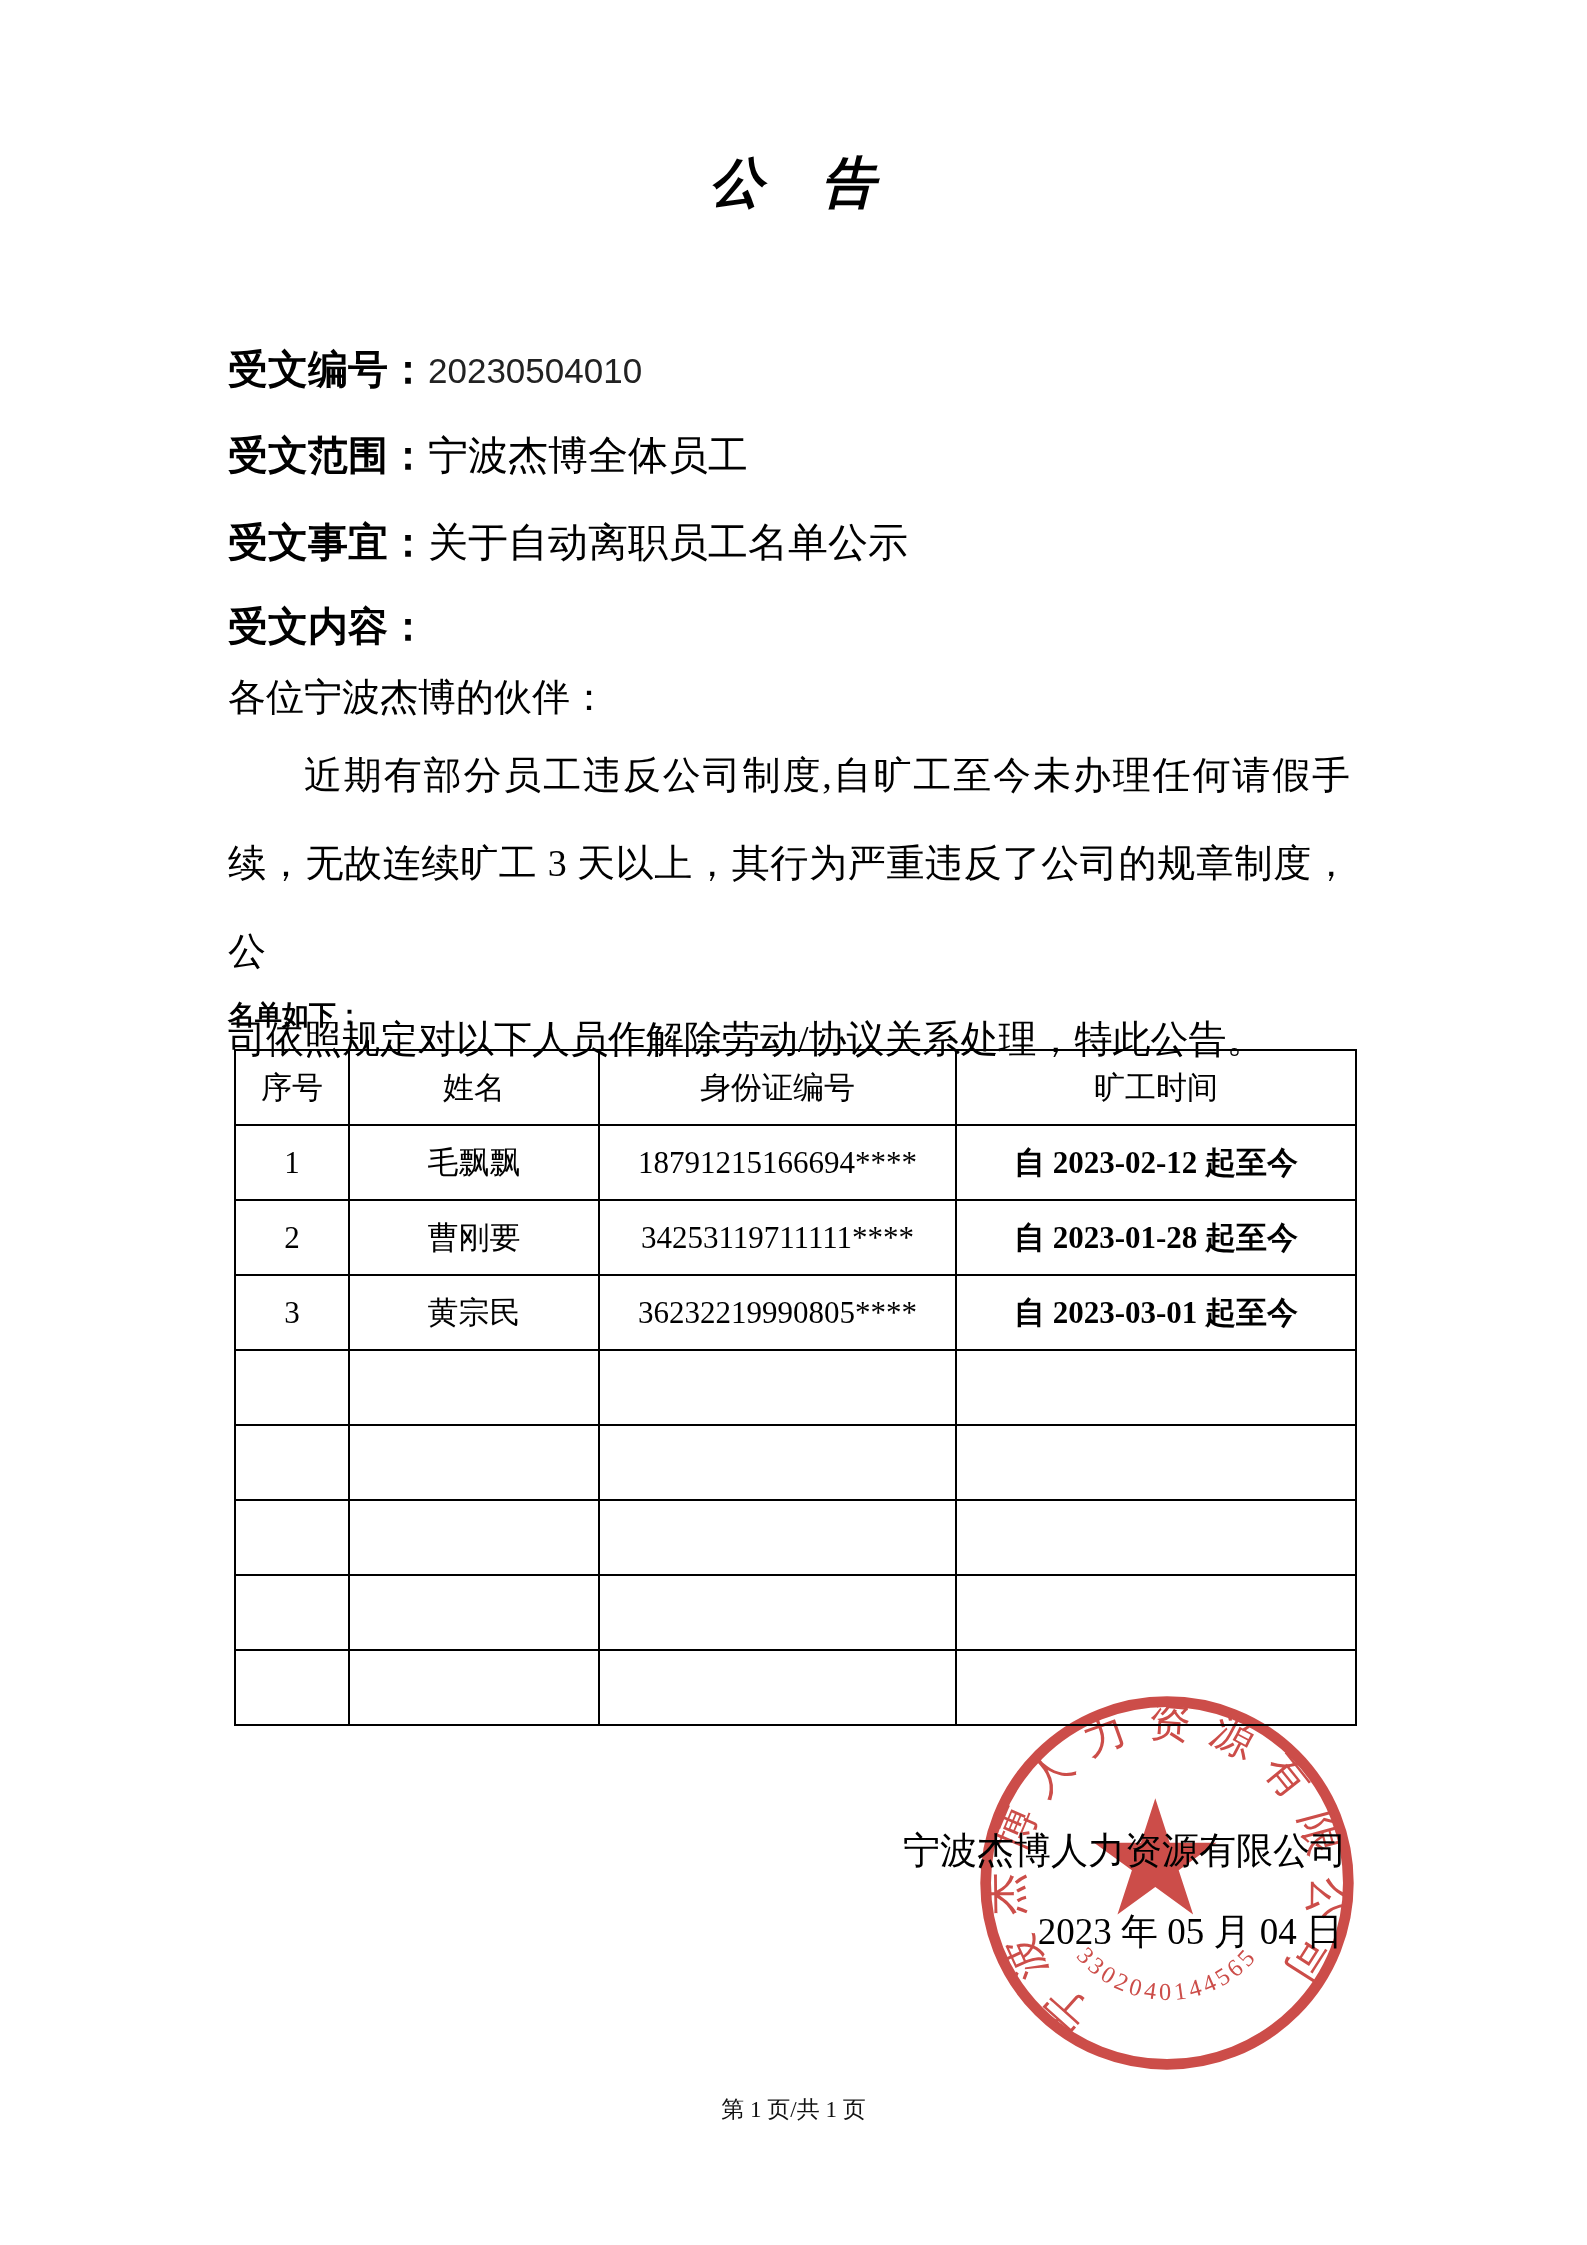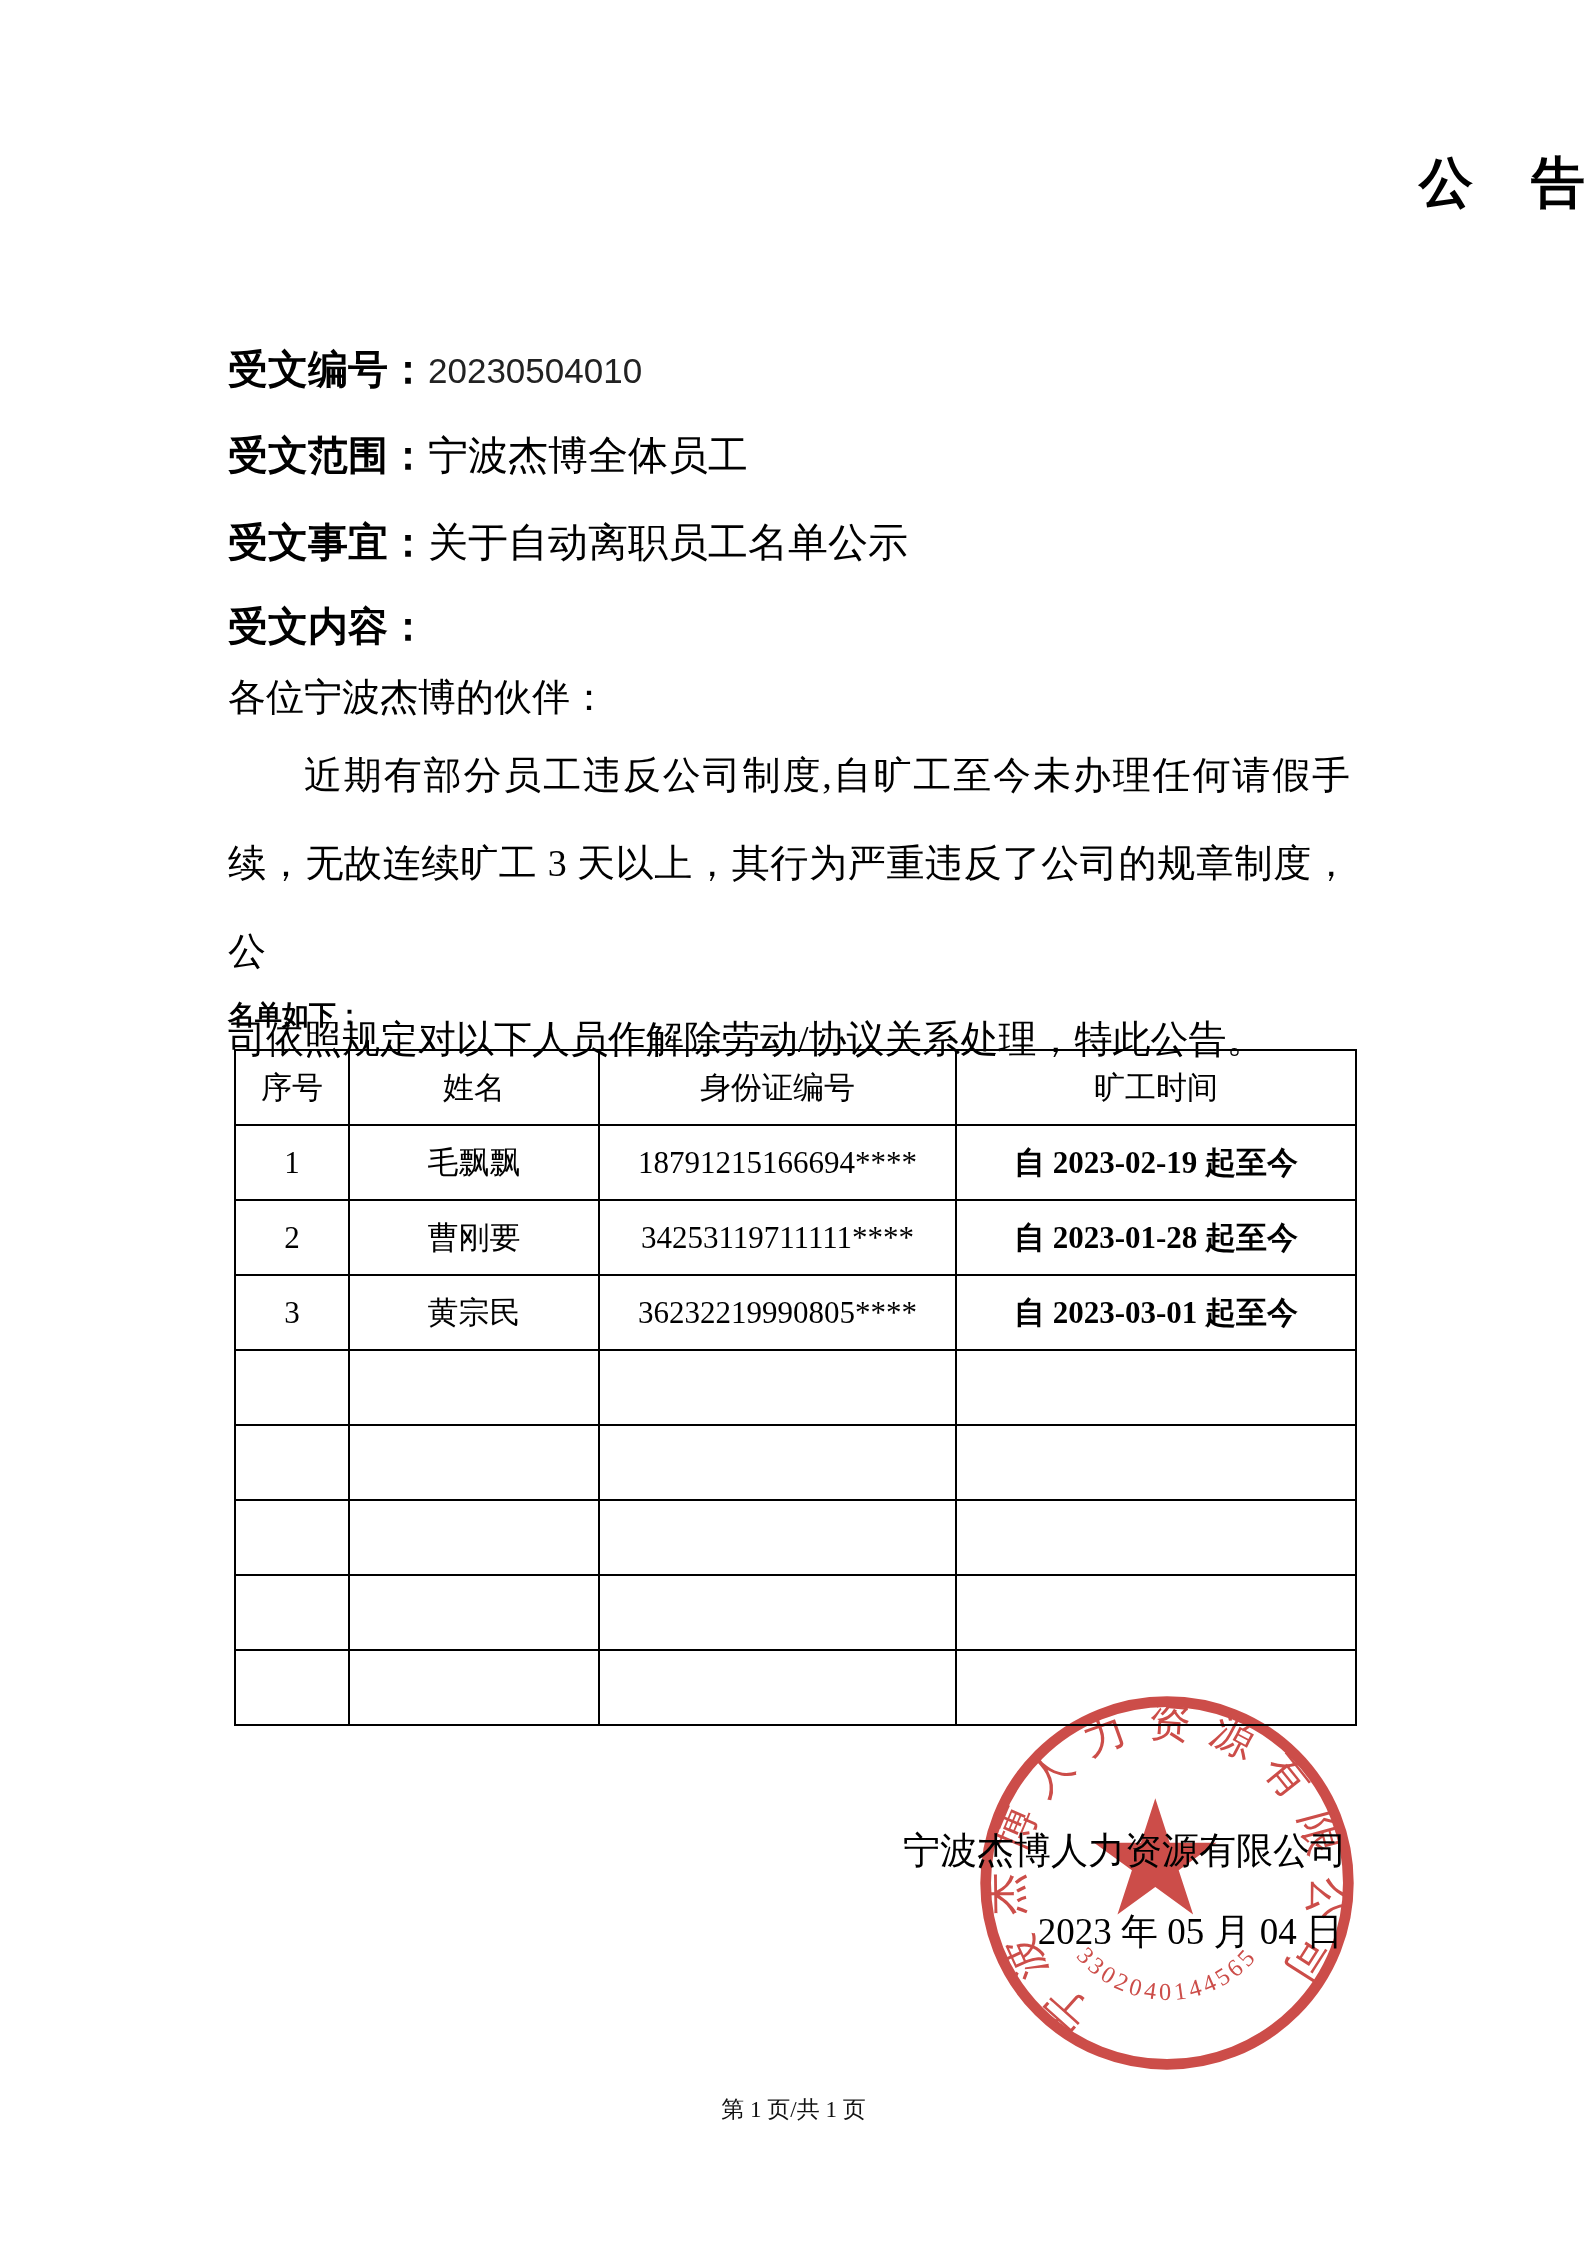--- a/index.html
+++ b/index.html
@@ -10,25 +10,26 @@
     height: 2245px;
     background: #ffffff;
     font-family: "Liberation Serif", serif;
     color: #000000;
     overflow: hidden;
   }
   .doc-title {
     position: absolute;
     top: 152px; left: 0;
     width: 100%;
-    text-align: right;
+    text-align: center;
     font-size: 54px;
     font-weight: bold;
     line-height: 62px;
     letter-spacing: 2px;
+    font-style: italic;
   }
   .meta-line {
     position: absolute;
     left: 228px;
     font-size: 40px;
     line-height: 68px;
     white-space: nowrap;
   }
   .meta-line .label { font-weight: bold; }
   .meta-line .value { font-weight: normal; }
@@ -151,21 +152,21 @@
           <th>姓名</th>
           <th>身份证编号</th>
           <th>旷工时间</th>
         </tr>
       </thead>
     <tbody>
         <tr>
           <td>1</td>
           <td>毛飘飘</td>
           <td>18791215166694****</td>
-          <td class="bold">自 2023-02-19 起至今</td>
+          <td class="bold">自 2023-02-12 起至今</td>
         </tr>
         <tr>
           <td>2</td>
           <td>曹刚要</td>
           <td>34253119711111****</td>
           <td class="bold">自 2023-01-28 起至今</td>
         </tr>
         <tr>
           <td>3</td>
           <td>黄宗民</td>

